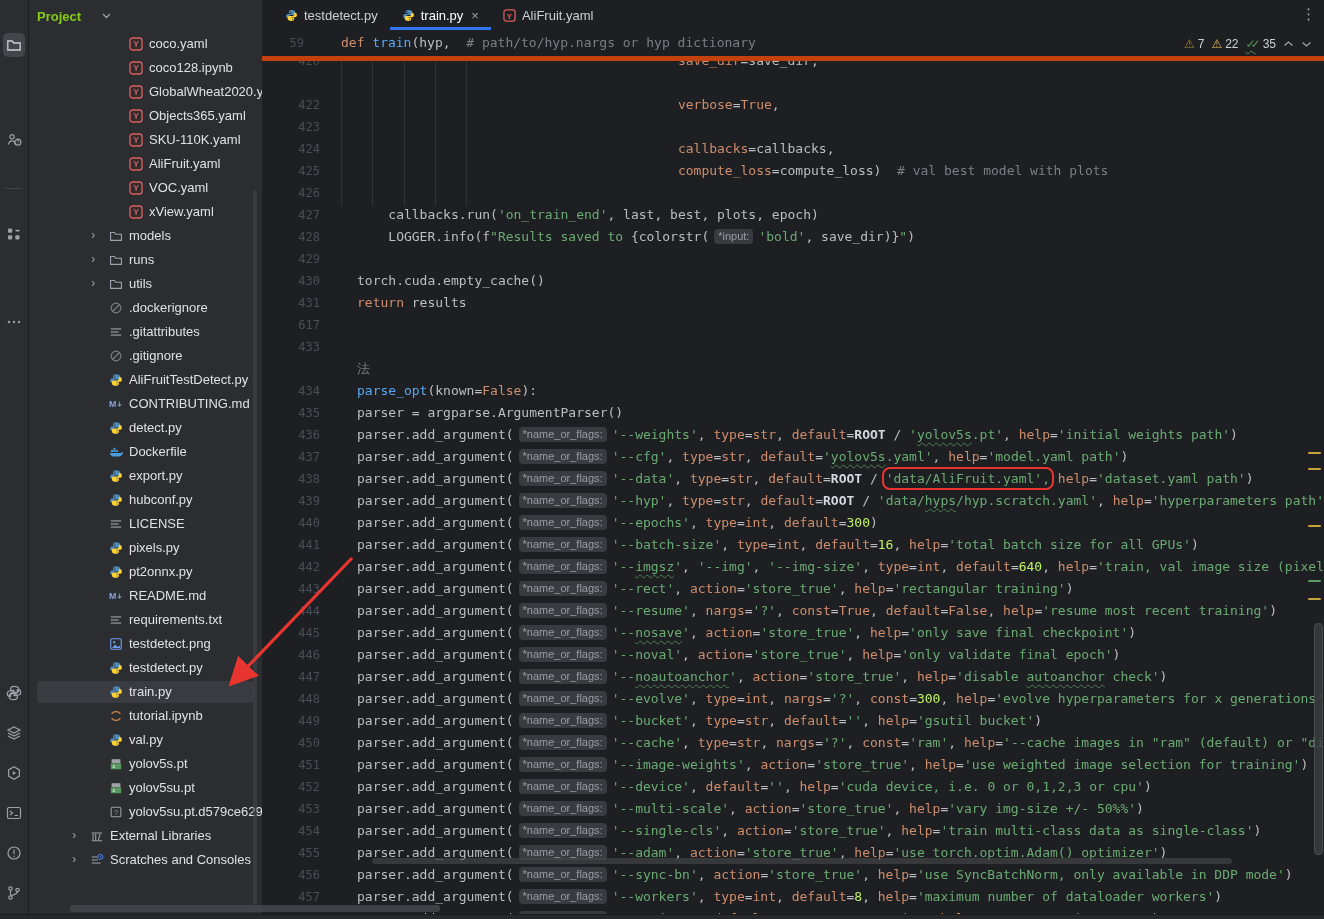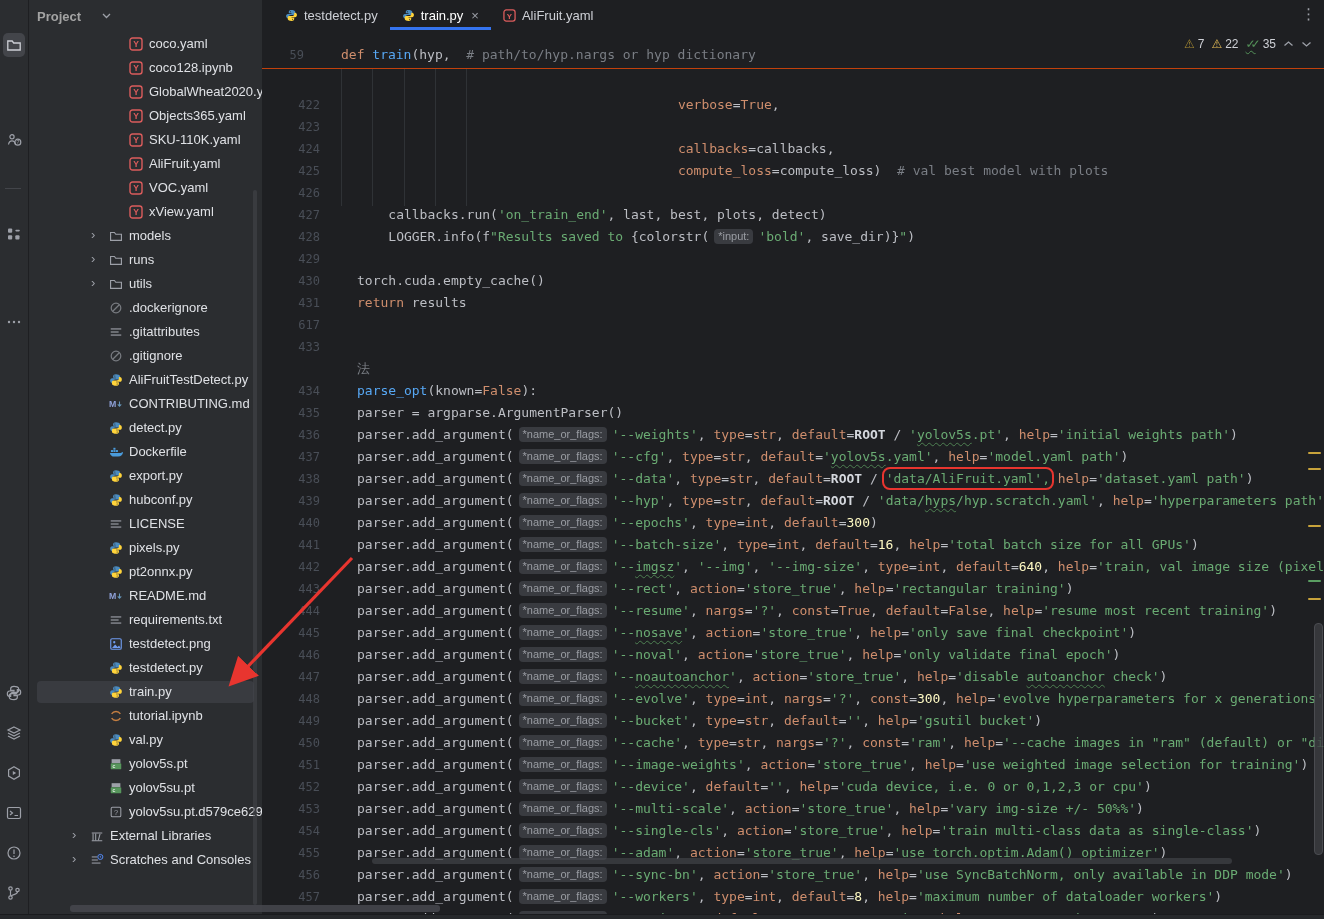--- a/index.html
+++ b/index.html
@@ -3,21 +3,21 @@
 <meta charset="utf-8">
 <style>
   html,body{margin:0;padding:0;background:#1E1F22;}
   body{width:1324px;height:919px;position:relative;overflow:hidden;
        font-family:"Liberation Sans",sans-serif;-webkit-font-smoothing:antialiased;}
   #stripe{position:absolute;left:0;top:0;width:28px;height:919px;background:#2B2D30;border-right:1px solid #1E1F22;z-index:30;}
   .stripe-btn{position:absolute;left:3px;width:22px;height:24px;border-radius:5px;display:flex;align-items:center;justify-content:center;}
   .stripe-btn.active{background:#43454A;}
   .stripe-div{position:absolute;left:5px;width:16px;height:1px;background:#43454A;}
   #sidebar{position:absolute;left:29px;top:0;width:233px;height:919px;background:#2B2D30;overflow:hidden;z-index:20;}
-  .proj-header{position:absolute;left:8px;top:4px;height:24px;display:flex;align-items:center;gap:21px;color:#a3a3a3;font-weight:bold;font-size:13px;}
+  .proj-header{position:absolute;left:8px;top:4px;height:24px;display:flex;align-items:center;gap:21px;color:#84cc16;font-weight:bold;font-size:13px;}
   .tree-row{position:absolute;left:0;width:233px;height:24px;font-size:13px;color:#DFE1E5;}
   .tree-row .hl{position:absolute;left:8px;right:8px;top:1px;bottom:1px;border-radius:4px;}
   .tree-row.sel .hl{background:#393B40;}
   .tree-chev{position:absolute;top:3px;width:12px;color:#9DA0A8;font-size:13px;}
   .tree-ico{position:absolute;top:5px;width:14px;height:14px;}
   .tree-ico svg{width:14px;height:14px;display:block;}
   .tree-label{position:absolute;top:4px;white-space:nowrap;}
   #side-vscroll{position:absolute;left:224px;top:190px;width:4px;height:715px;background:#45474C;border-radius:2px;opacity:.55;}
   #editor{position:absolute;left:262px;top:0;right:0;bottom:0;background:#1E1F22;}
   #tabbar{position:absolute;left:0;top:0;right:0;height:30px;background:#1E1F22;display:flex;align-items:stretch;padding-left:11px;z-index:8;}
@@ -26,29 +26,29 @@
   .tab.active:after{content:"";position:absolute;left:0;right:0;bottom:0;height:3px;background:#3574F0;}
   .tab .ticon svg{width:13px;height:13px;display:block;}
   .tab .tclose{color:#9DA0A8;font-size:13px;margin-left:2px;}
   #tab-menu{position:absolute;right:8px;top:5px;color:#9DA0A8;font-size:15px;letter-spacing:0;z-index:9;}
   #codearea{position:absolute;left:0;top:0;right:0;bottom:0;overflow:hidden;
     font-family:"DejaVu Sans Mono","Liberation Mono",monospace;font-size:13px;}
   .guide{position:absolute;width:1px;background:#2F3236;z-index:1;}
   .code-line{position:absolute;left:8px;width:100%;height:22px;line-height:22px;white-space:pre;z-index:2;margin-left:8px;}
   .lnum{position:absolute;left:0;width:42px;text-align:right;color:#494E57;font-size:12px;}
   .lbody{position:absolute;left:79px;white-space:pre;}
-  .cl-t{color:#BCBEC4}.cl-k{color:#CF8E6D}.cl-s{color:#6AAB73}.cl-n{color:#fef9c3}
+  .cl-t{color:#BCBEC4}.cl-k{color:#CF8E6D}.cl-s{color:#6AAB73}.cl-n{color:#bef264}
   .cl-c{color:#7A7E85}.cl-f{color:#57A8F5}.cl-R{color:#D5D8DE;font-weight:600}
   .cl-h{display:inline-block;background:#393B40;color:#9A9DA3;border-radius:4px;
         font-family:"Liberation Sans",sans-serif;font-size:11px;line-height:15px;
         padding:0 4px;margin:0 5px;vertical-align:1px;}
   .wavy{text-decoration:underline;text-decoration-style:wavy;text-decoration-color:#4E8052;
         text-decoration-thickness:1px;text-underline-offset:3px;}
   .redbox{outline:2px solid #E8352F;outline-offset:2px;border-radius:4px;}
-  #sticky{position:absolute;left:0;right:0;top:30px;height:26px;background:#1E1F22;border-bottom:1px solid #c2410c;z-index:6;line-height:26px;white-space:pre;margin-top:12px;}
+  #sticky{position:absolute;left:0;right:0;top:30px;height:26px;background:#1E1F22;border-bottom:5px solid #c2410c;z-index:6;line-height:26px;white-space:pre;}
   #inspections{position:absolute;right:12px;top:33px;height:21px;display:flex;align-items:center;gap:7px;z-index:7;
                font-family:"Liberation Sans",sans-serif;font-size:12px;color:#CED0D6;background:#1E1F22;padding-left:6px;}
   .insp-item{display:flex;align-items:center;gap:3px;}
   .tri-weak{color:#A98C32;font-size:12px;}
   .tri-warn{color:#ECC258;font-size:12px;}
   .ok-checks{color:#549159;letter-spacing:-5px;margin-right:4px;
              text-decoration:underline;text-decoration-style:wavy;text-decoration-color:#549159;
              text-decoration-thickness:1px;text-underline-offset:2px;}
   .insp-chev svg{display:block;}
   .stripe-mark{position:absolute;width:13px;height:2px;border-radius:1px;z-index:5;}
@@ -548,21 +548,21 @@
       <div class="guide" style="left: 110.3px; top: 56px; height: 150px;"></div>
       <div class="guide" style="left: 141.6px; top: 56px; height: 150px;"></div>
       <div class="guide" style="left: 172.9px; top: 56px; height: 150px;"></div>
       <div class="guide" style="left: 204.2px; top: 56px; height: 150px;"></div>
       <div class="code-line" style="top: 50px;"><span class="lnum">420</span><span class="lbody">                                         <span class="cl-k">save_dir</span><span class="cl-t">=</span><span class="cl-t">save_dir,</span></span></div>
       <div class="code-line" style="top: 94px;"><span class="lnum">422</span><span class="lbody">                                         <span class="cl-k">verbose</span><span class="cl-t">=</span><span class="cl-k">True</span><span class="cl-t">,</span></span></div>
       <div class="code-line" style="top: 116px;"><span class="lnum">423</span></div>
       <div class="code-line" style="top: 138px;"><span class="lnum">424</span><span class="lbody">                                         <span class="cl-k">callbacks</span><span class="cl-t">=</span><span class="cl-t">callbacks,</span></span></div>
       <div class="code-line" style="top: 160px;"><span class="lnum">425</span><span class="lbody">                                         <span class="cl-k">compute_loss</span><span class="cl-t">=</span><span class="cl-t">compute_loss)</span><span class="cl-c">  # val best model with plots</span></span></div>
       <div class="code-line" style="top: 182px;"><span class="lnum">426</span><span class="lbody"></span></div>
-      <div class="code-line" style="top: 204px;"><span class="lnum">427</span><span class="lbody">    <span class="cl-t">callbacks.run(</span><span class="cl-s">'on_train_end'</span><span class="cl-t">, last, best, plots, detect)</span></span></div>
+      <div class="code-line" style="top: 204px;"><span class="lnum">427</span><span class="lbody">    <span class="cl-t">callbacks.run(</span><span class="cl-s">'on_train_end'</span><span class="cl-t">, last, best, plots, epoch)</span></span></div>
       <div class="code-line" style="top: 226px;"><span class="lnum">428</span><span class="lbody">    <span class="cl-t">LOGGER.info(f</span><span class="cl-s">"Results saved to </span><span class="cl-t">{colorstr(</span><span class="cl-h">*input:</span><span class="cl-s">'bold'</span><span class="cl-t">, save_dir)}</span><span class="cl-s">"</span><span class="cl-t">)</span></span></div>
       <div class="code-line" style="top: 248px;"><span class="lnum">429</span><span class="lbody"></span></div>
       <div class="code-line" style="top: 270px;"><span class="lnum">430</span><span class="lbody"><span class="cl-t">torch.cuda.empty_cache()</span></span></div>
       <div class="code-line" style="top: 292px;"><span class="lnum">431</span><span class="lbody"><span class="cl-k">return</span><span class="cl-t"> results</span></span></div>
       <div class="code-line" style="top: 314px;"><span class="lnum">617</span><span class="lbody"></span></div>
       <div class="code-line" style="top: 336px;"><span class="lnum">433</span><span class="lbody"></span></div>
       <div class="code-line" style="top: 358px;"><span class="lbody"><span class="cl-c">法</span></span></div>
       <div class="code-line" style="top: 380px;"><span class="lnum">434</span><span class="lbody"><span class="cl-f">parse_opt</span><span class="cl-t">(known=</span><span class="cl-k">False</span><span class="cl-t">):</span></span></div>
       <div class="code-line" style="top: 402px;"><span class="lnum">435</span><span class="lbody"><span class="cl-t">parser = argparse.ArgumentParser()</span></span></div>
       <div class="code-line" style="top: 424px;"><span class="lnum">436</span><span class="lbody"><span class="cl-t">parser.add_argument(</span><span class="cl-h">*name_or_flags:</span><span class="cl-s">'--weights'</span><span class="cl-t">, </span><span class="cl-k">type</span><span class="cl-t">=</span><span class="cl-k">str</span><span class="cl-t">, </span><span class="cl-k">default</span><span class="cl-t">=</span><span class="cl-R">ROOT</span><span class="cl-t"> / </span><span class="cl-s">'</span><span class="cl-s wavy">yolov5s</span><span class="cl-s">.pt'</span><span class="cl-t">, </span><span class="cl-k">help</span><span class="cl-t">=</span><span class="cl-s">'initial weights path'</span><span class="cl-t">)</span></span></div>

